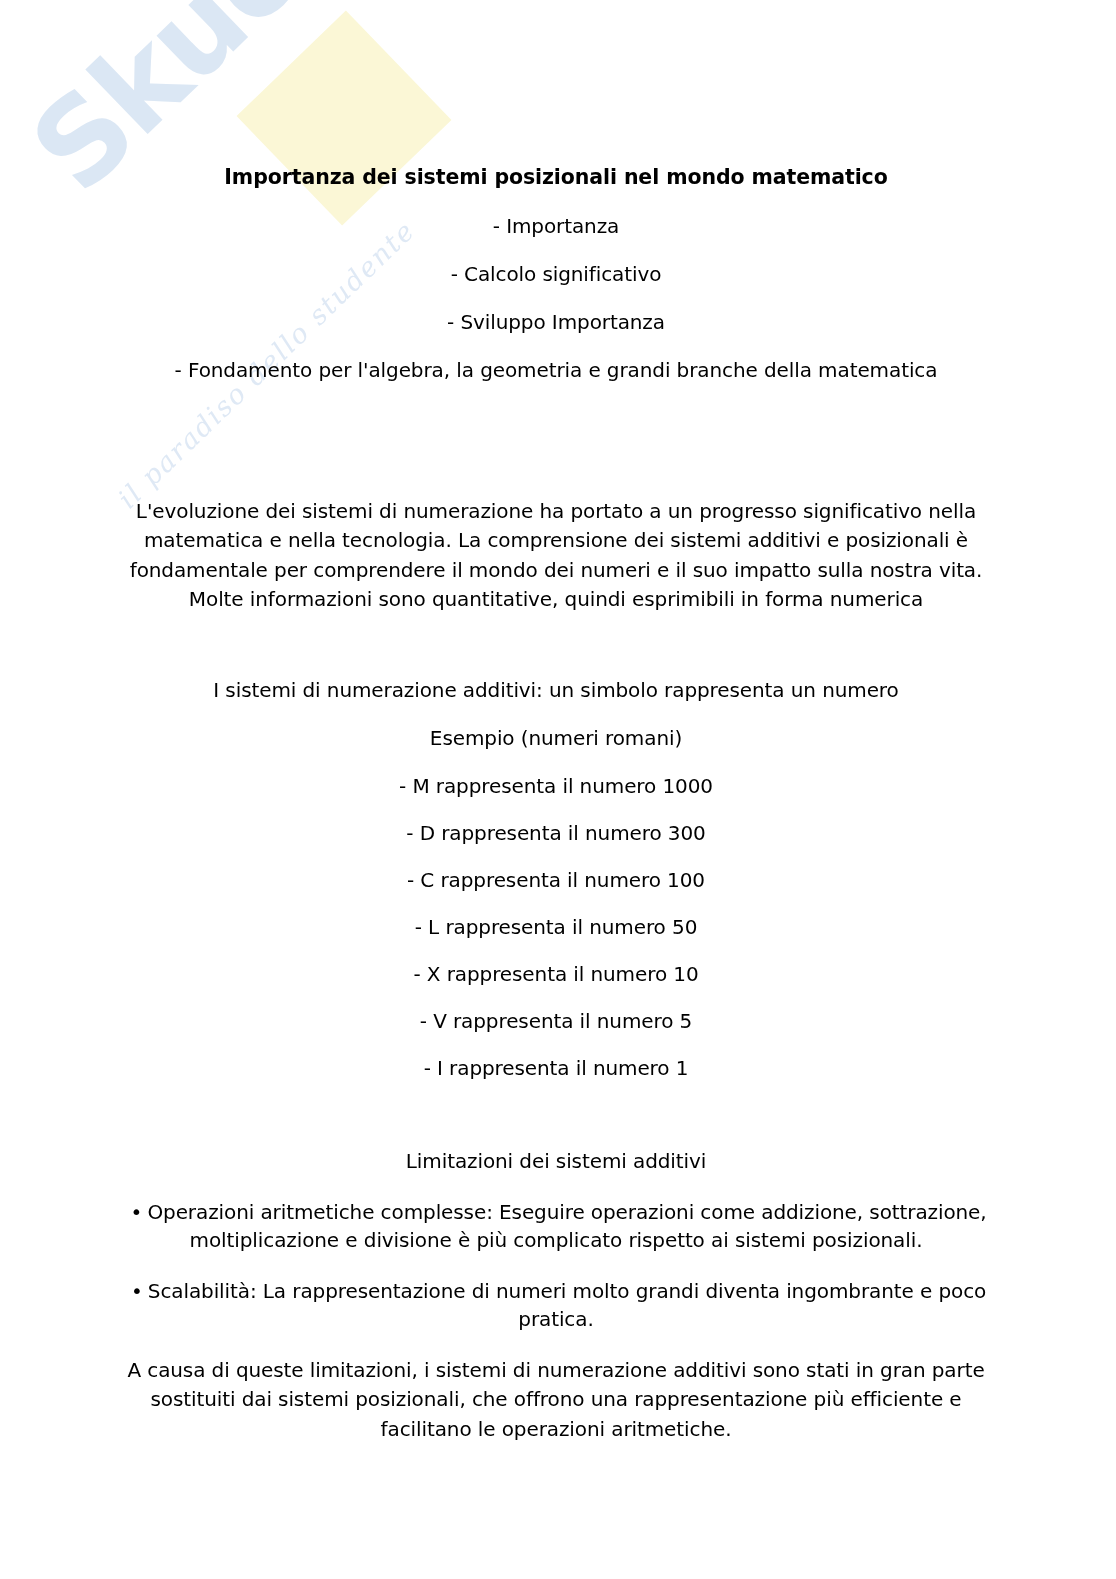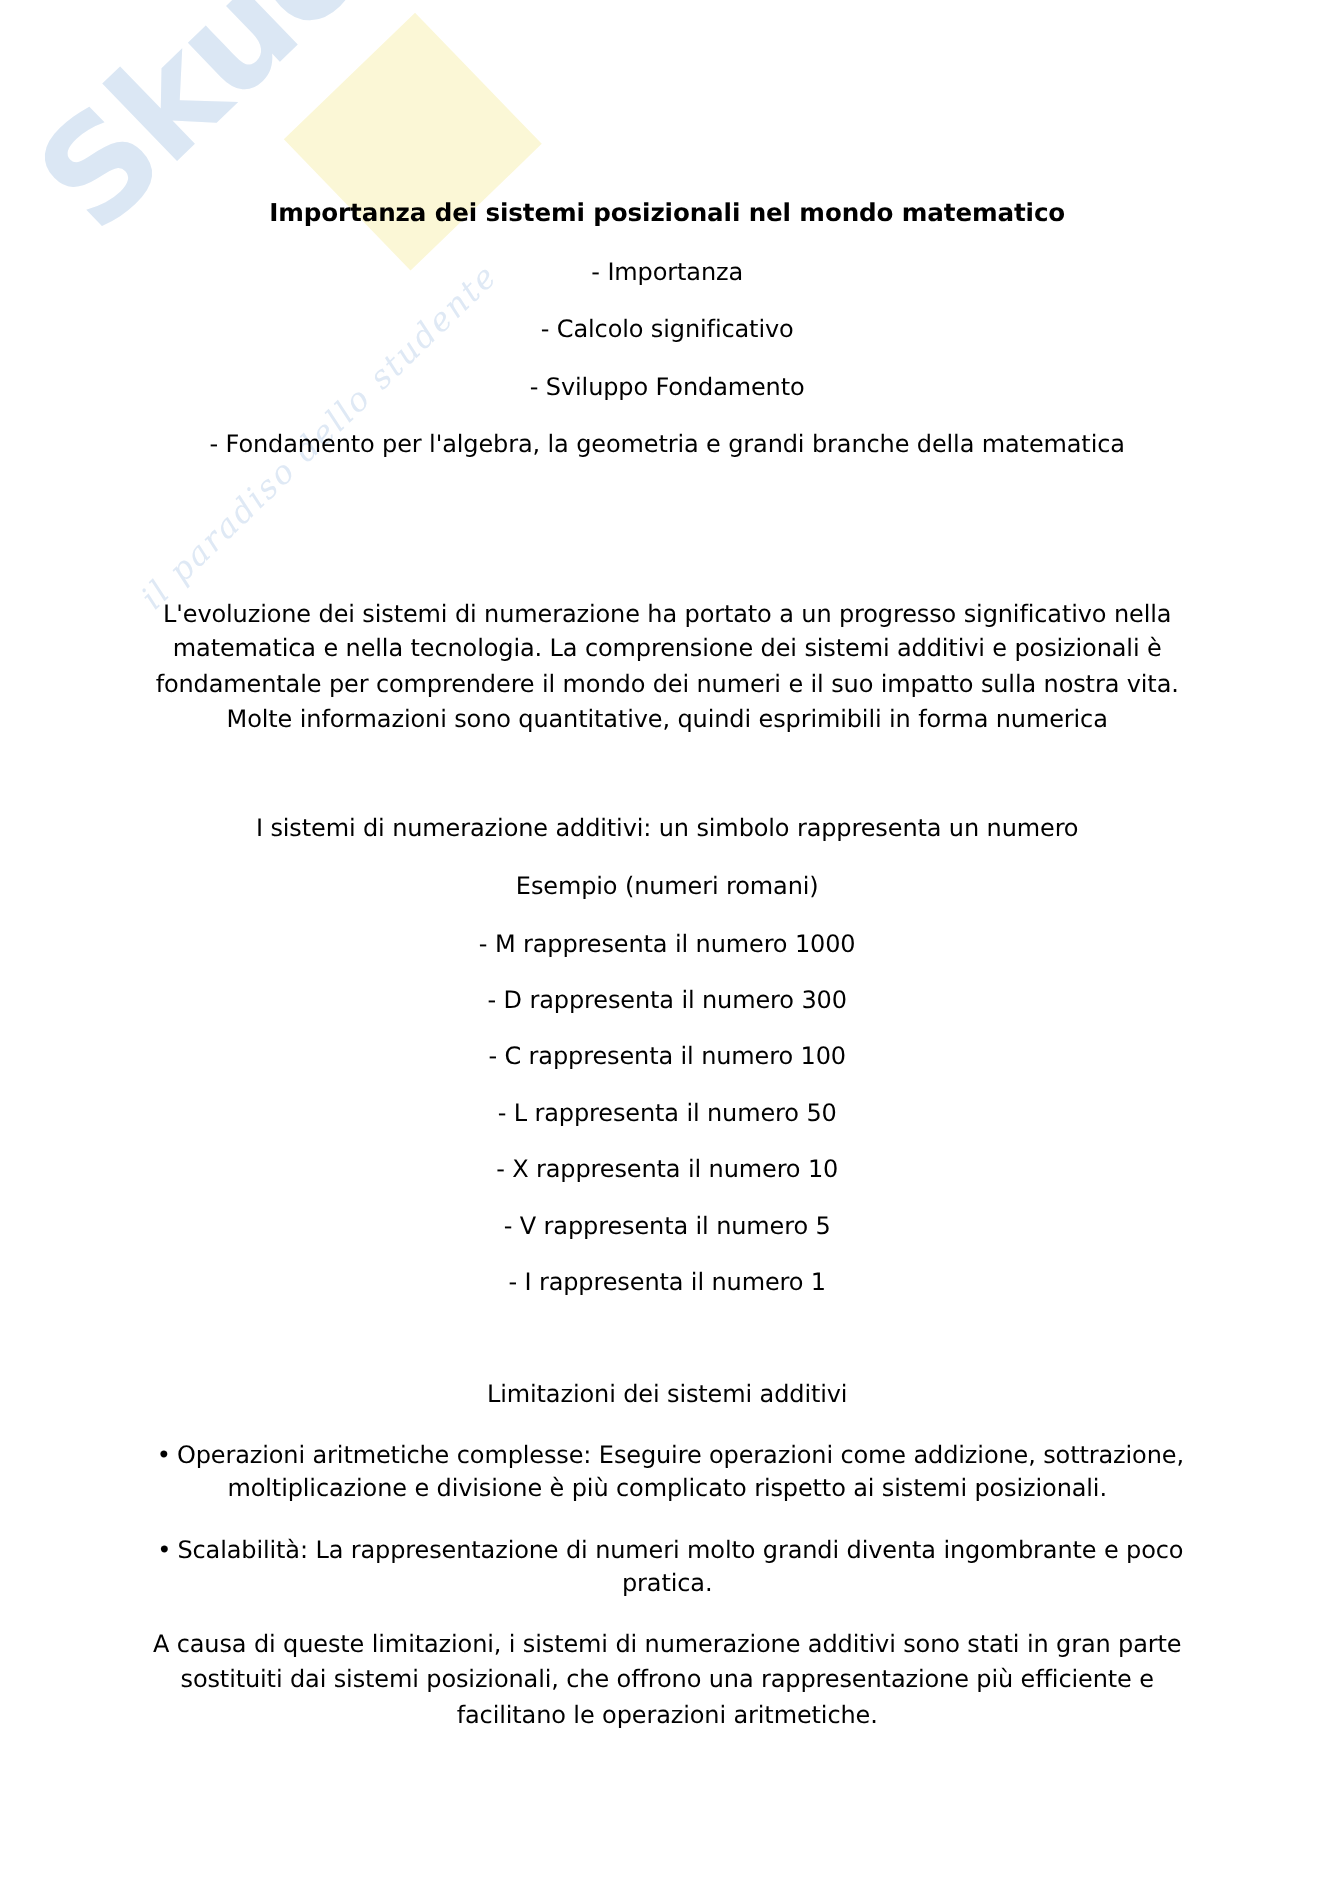--- a/index.html
+++ b/index.html
@@ -152,21 +152,21 @@
     <div class="wm-brand"><span>Skuola</span></div>
     <div class="wm-tag">il paradiso dello studente</div>
   </div>
 
   <div class="content">
 
     <h1 class="doc-heading">Importanza dei sistemi posizionali nel mondo matematico</h1>
 
     <p class="dash-item">- Importanza</p>
     <p class="dash-item">- Calcolo significativo</p>
-    <p class="dash-item">- Sviluppo Fondamento</p>
+    <p class="dash-item">- Sviluppo Importanza</p>
     <p class="dash-item">- Fondamento per l'algebra, la geometria e grandi branche della matematica</p>
 
     <div class="spacer-lg"></div>
 
     <p class="para">L'evoluzione dei sistemi di numerazione ha portato a un progresso significativo nella matematica e nella tecnologia. La comprensione dei sistemi additivi e posizionali è fondamentale per comprendere il mondo dei numeri e il suo impatto sulla nostra vita. Molte informazioni sono quantitative, quindi esprimibili in forma numerica</p>
 
     <div class="spacer-md"></div>
 
     <p class="plain-line">I sistemi di numerazione additivi: un simbolo rappresenta un numero</p>
     <p class="plain-line">Esempio (numeri romani)</p>

